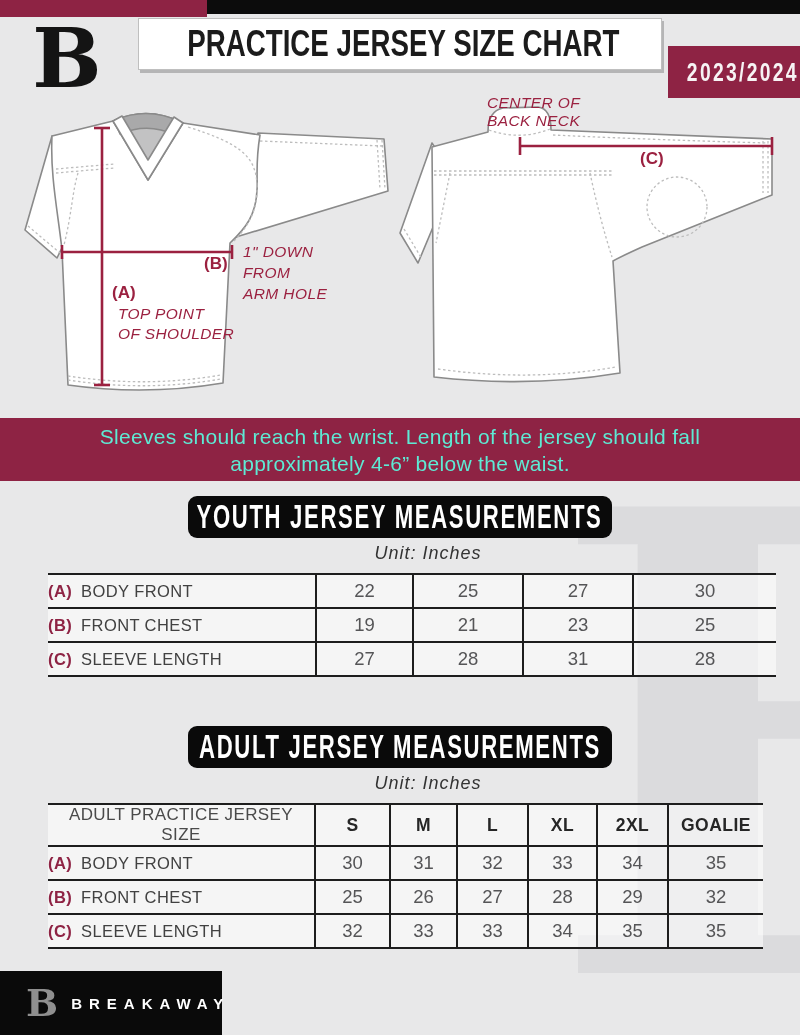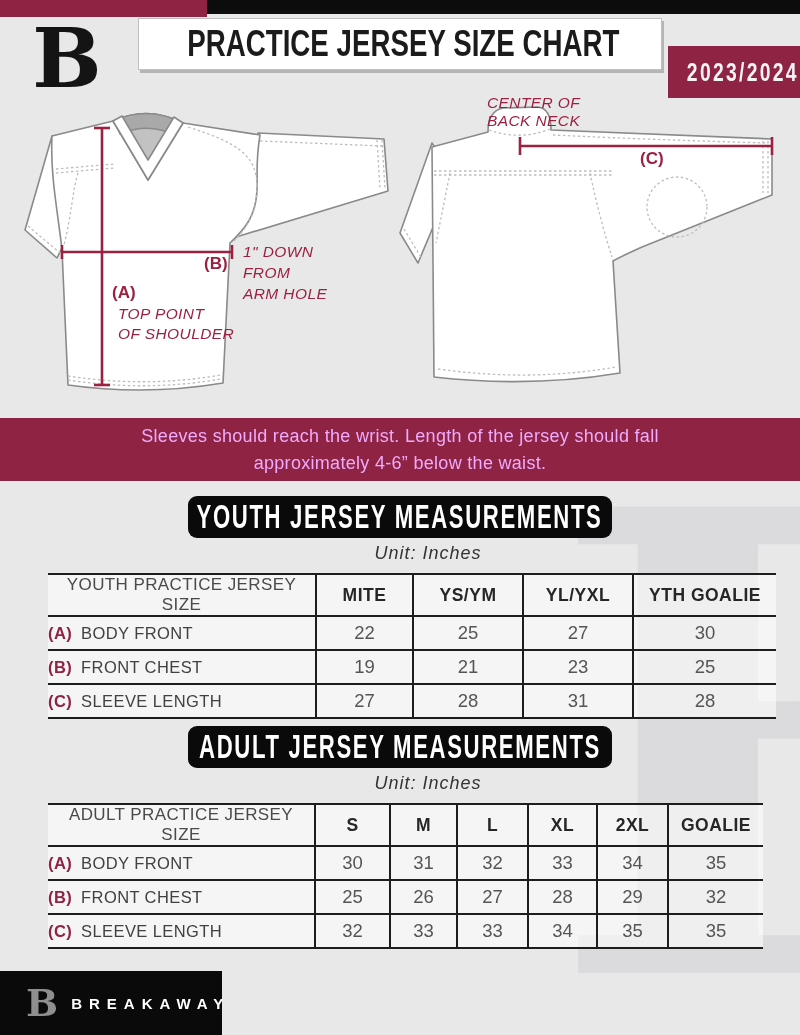--- a/index.html
+++ b/index.html
@@ -22,21 +22,21 @@
   .year-box span{display:inline-block;font-size:21px;font-weight:bold;color:#f7f3f4;
     letter-spacing:2.5px;white-space:nowrap;transform:scale(0.92,1.22);}
 
   
   .jersey-front{position:absolute;left:8px;top:95px;width:430px;height:325px;}
   .jersey-back{position:absolute;left:398px;top:85px;width:402px;height:335px;}
 
   
   .notice{position:absolute;left:0;top:418px;width:800px;height:63px;background:#8e2344;
     display:flex;flex-direction:column;align-items:center;justify-content:center;z-index:2;}
-  .notice div{color:#f0abfc;font-size:18px;line-height:27px;letter-spacing:0.3px;text-align:center;}
+  .notice div{color:#5eead4;font-size:21px;line-height:27px;letter-spacing:0.3px;text-align:center;}
 
   
   .pill{position:absolute;left:188px;width:424px;height:42px;background:#0a0a0a;border-radius:9px;
     display:flex;align-items:center;justify-content:center;z-index:2;}
   .pill span{display:inline-block;font-size:27px;font-weight:bold;color:#ffffff;
     letter-spacing:2px;white-space:nowrap;transform:scale(0.82,1.25);}
   .pill-youth{top:496px;}
   .pill-adult{top:726px;}
   .unit{position:absolute;left:0;width:800px;text-align:center;font-style:italic;
     font-size:18px;letter-spacing:1px;color:#333333;z-index:2;padding-left:28px;}
@@ -179,27 +179,20 @@
 
   <table class="size-table youth">
     <colgroup>
         <col style="width:268px">
         <col style="width:97px">
         <col style="width:110px">
         <col style="width:110px">
         <col style="width:143px">
       </colgroup>
     <tbody>
-        <tr>
-      <th class="col-label">YOUTH PRACTICE JERSEY SIZE</th>
-      <th class="col-size">MITE</th>
-      <th class="col-size">YS/YM</th>
-      <th class="col-size">YL/YXL</th>
-      <th class="col-size">YTH GOALIE</th>
-    </tr>
     <tr>
       <td class="row-label"><span class="key">(A)</span><span>BODY FRONT</span></td>
       <td class="val">22</td>
       <td class="val">25</td>
       <td class="val">27</td>
       <td class="val">30</td>
     </tr>
     <tr>
       <td class="row-label"><span class="key">(B)</span><span>FRONT CHEST</span></td>
       <td class="val">19</td>

